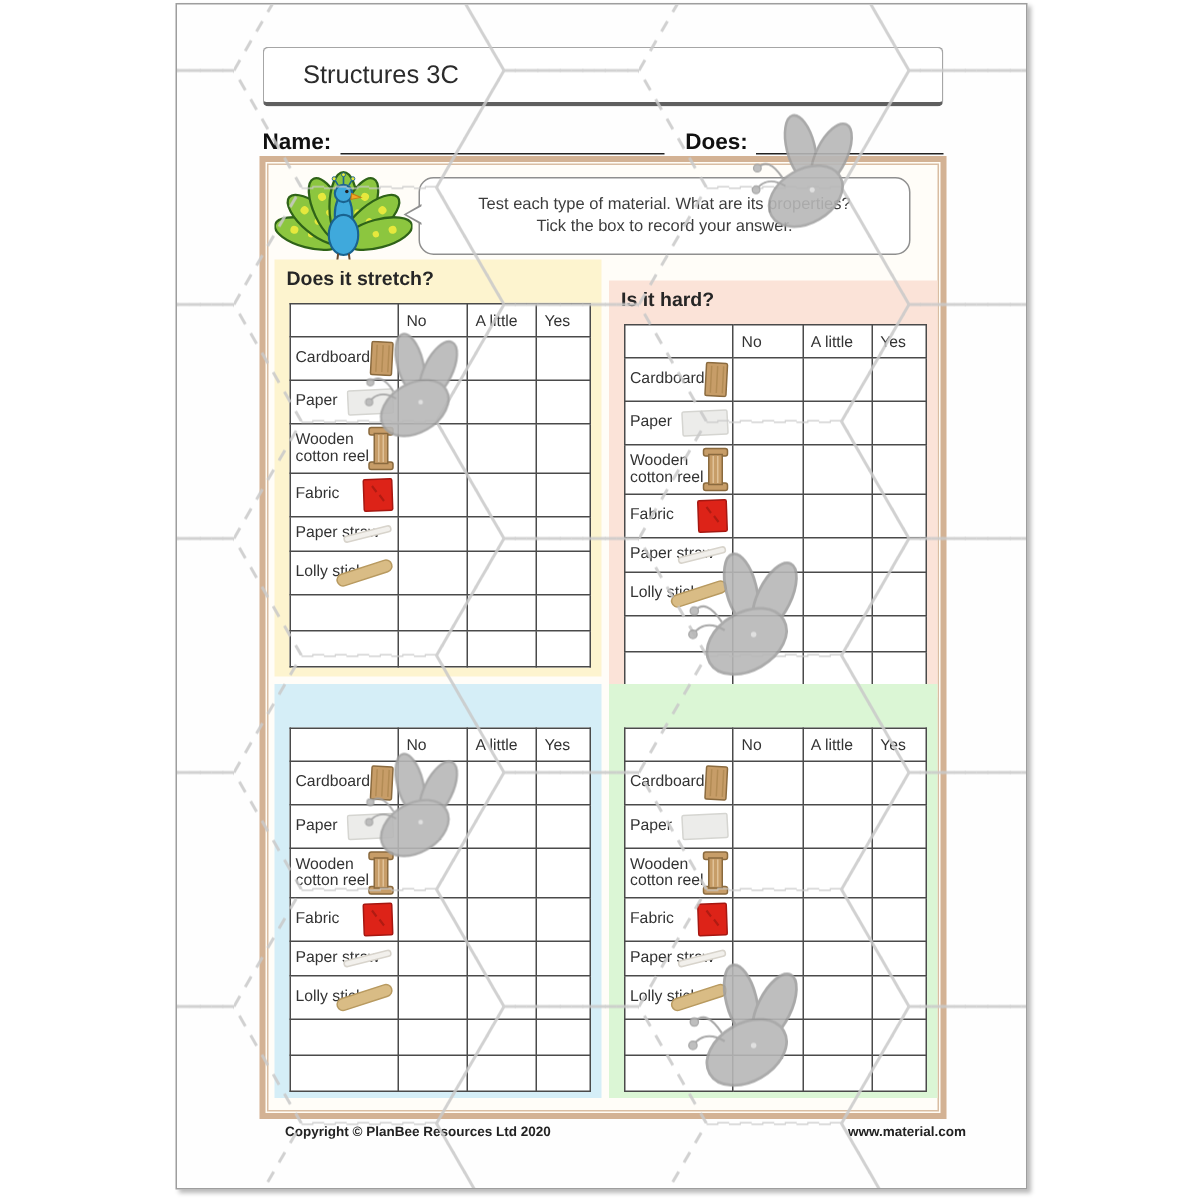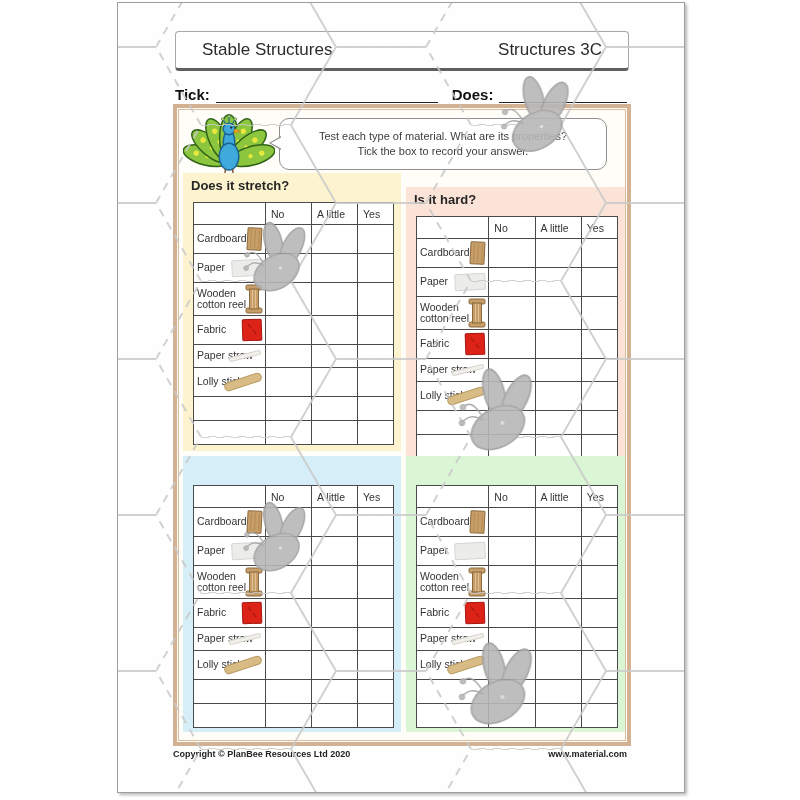--- a/index.html
+++ b/index.html
@@ -42,37 +42,36 @@
   .sec-heading{height:21px;padding:5px 18px 0 8px;font-weight:bold;font-size:13px;color:#262626;}
   table.answers{border-collapse:collapse;margin:3px 7px 0 10px;width:calc(100% - 17px);
                 background:#fff;table-layout:fixed;}
   table.answers th,table.answers td{border:1px solid #4a4a4a;font-weight:normal;
                 font-size:10.5px;color:#333;text-align:left;vertical-align:middle;
                 padding:1px 3px;box-sizing:border-box;overflow:hidden;}
   table.answers th{text-align:left;padding-left:5px;}
   td.label-cell{position:relative;line-height:11.5px;}
   .mat-icon{position:absolute;right:2px;top:50%;transform:translateY(-50%);line-height:0;}
   
-  .footer{position:absolute;left:55px;top:746px;width:454px;display:flex;
+  .footer{position:absolute;left:72px;top:746px;width:454px;display:flex;
           justify-content:space-between;font-size:9px;font-weight:bold;color:#222;}
   .overlay{position:absolute;left:0;top:0;pointer-events:none;}
 </style>
 </head>
 <body>
 
 <div class="stage">
   <div class="page">
 
     <div class="title-box">
-      <span>Stable Structures</span>
       <span>Structures 3C</span>
     </div>
 
     <div class="name-row">
-      <span>Tick:</span>
+      <span>Name:</span>
       <span class="write-line nline"></span>
       <span>Does:</span>
       <span class="write-line dline"></span>
     </div>
 
     <div class="frame">
       <div class="frame-inner">
 
         <svg class="peacock" width="92" height="66" viewBox="0 0 100 74">
           <g id="fan">

